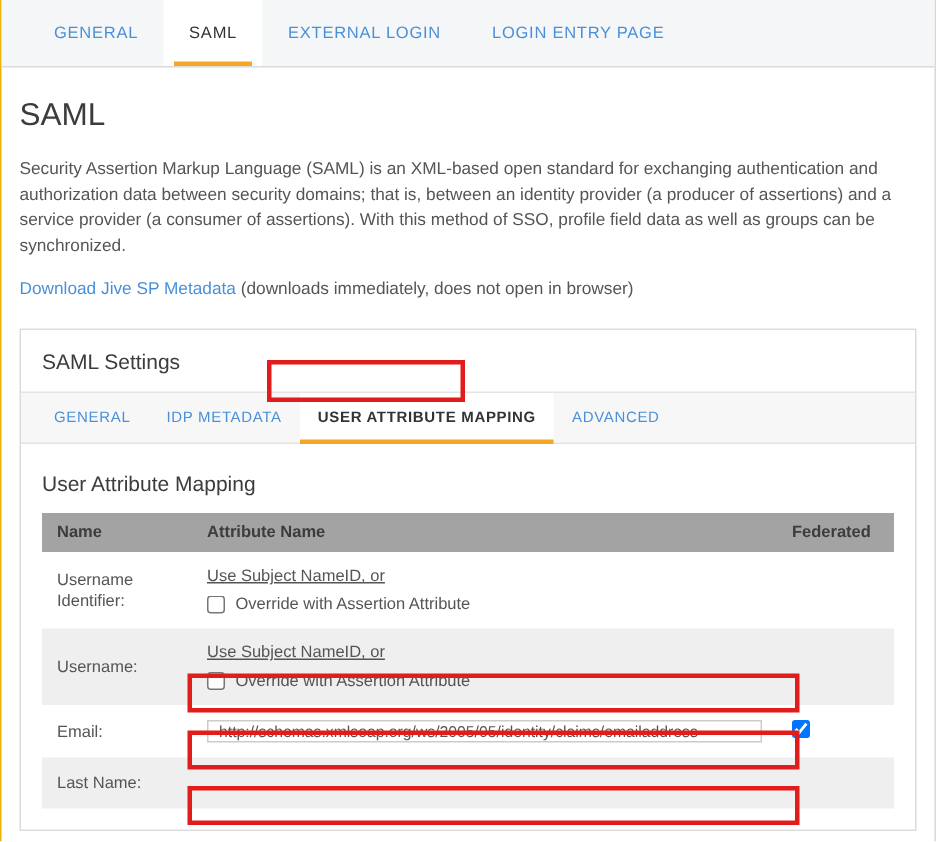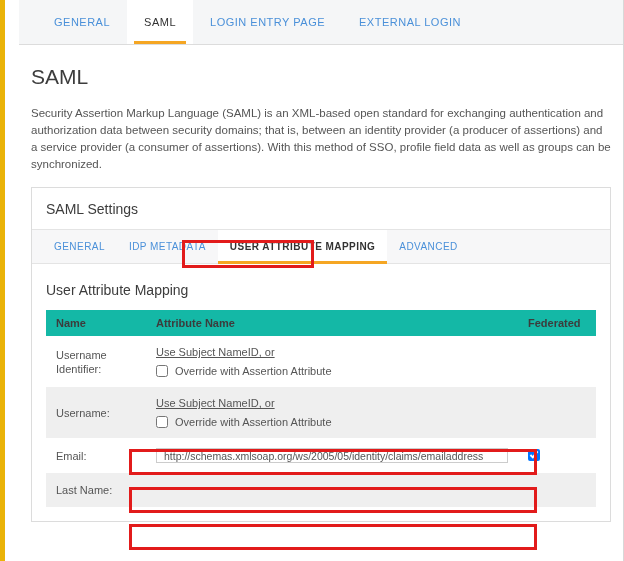--- a/index.html
+++ b/index.html
@@ -7,24 +7,23 @@
     margin: 0; padding: 0;
     width: 624px; height: 561px;
     background: #ffffff;
     font-family: "Liberation Sans", sans-serif;
     -webkit-font-smoothing: antialiased;
   }
   .page {
     position: relative;
     width: 624px; height: 561px;
     background: #ffffff;
-    border-left: 5px solid #eab308;
+    border-left: 1px solid #eab308;
     border-right: 1px solid #d8d8d8;
     overflow: hidden;
-    padding-left: 14px;
   }
 
   
   .topbar {
     position: relative;
     height: 45px;
     background: #f5f6f7;
     border-bottom: 1px solid #dcdcdc;
     padding-left: 18px;
     display: flex;
@@ -140,21 +139,21 @@
   table.map {
     width: 100%;
     border-collapse: collapse;
     table-layout: fixed;
   }
   table.map th {
     text-align: left;
     font-size: 11px;
     font-weight: bold;
     color: #3c3c3c;
-    background: #14b8a6;
+    background: #a3a3a3;
     padding: 7px 10px;
   }
   table.map th.c-name { width: 100px; }
   table.map th.c-fed  { width: 78px; text-align: left; }
   table.map td {
     font-size: 11px;
     color: #555555;
     padding: 10px;
     vertical-align: middle;
   }
@@ -188,33 +187,37 @@
 <div class="page">
 
   <div class="topbar">
     <div class="toptab">
         <span>GENERAL</span>
       </div>
     <div class="toptab active">
         <span>SAML</span>
       </div>
     <div class="toptab">
+        <span>EXTERNAL LOGIN</span>
+      </div>
+    <div class="toptab">
         <span>LOGIN ENTRY PAGE</span>
       </div>
-    <div class="toptab">
-        <span>EXTERNAL LOGIN</span>
-      </div>
   </div>
 
   <div class="body">
 
     <h1 class="title">SAML</h1>
 
     <p class="desc">Security Assertion Markup Language (SAML) is an XML-based open standard for exchanging authentication and authorization data between security domains; that is, between an identity provider (a producer of assertions) and a service provider (a consumer of assertions). With this method of SSO, profile field data as well as groups can be synchronized.</p>
 
+    <div class="dl-line">
+      <a href="#">Download Jive SP Metadata</a>
+      <span>(downloads immediately, does not open in browser)</span>
+    </div>
 
     <div class="panel">
 
       <div class="panel-head">SAML Settings</div>
 
       <div class="subtabs">
         <div class="subtab">
             <span>GENERAL</span>
           </div>
         <div class="subtab">

